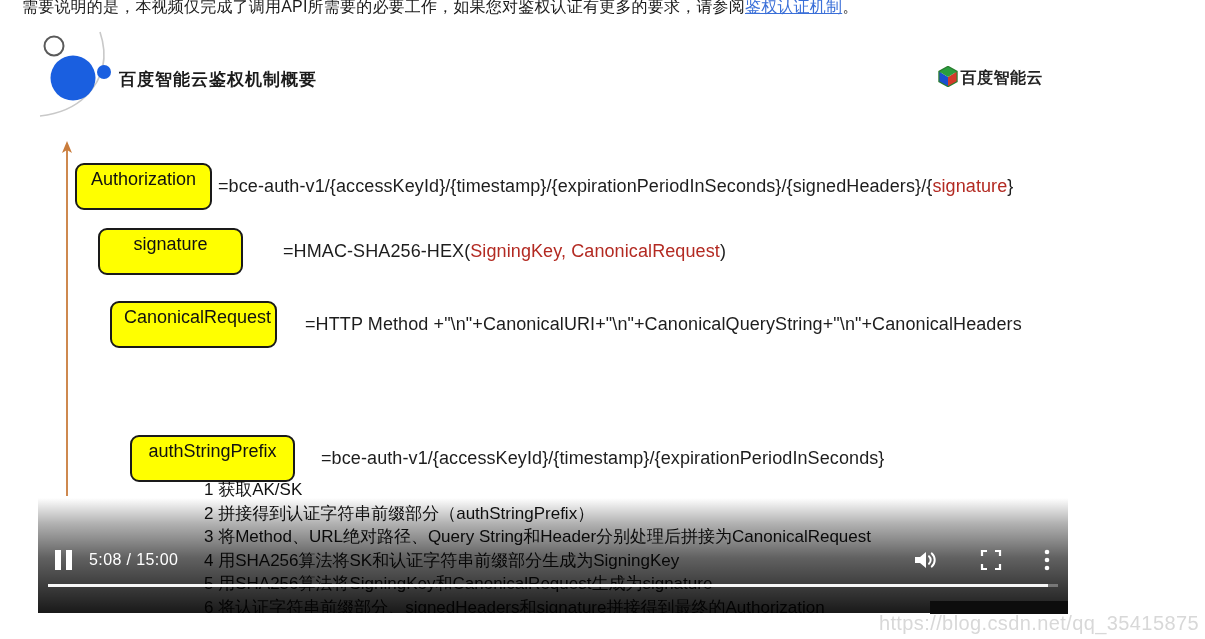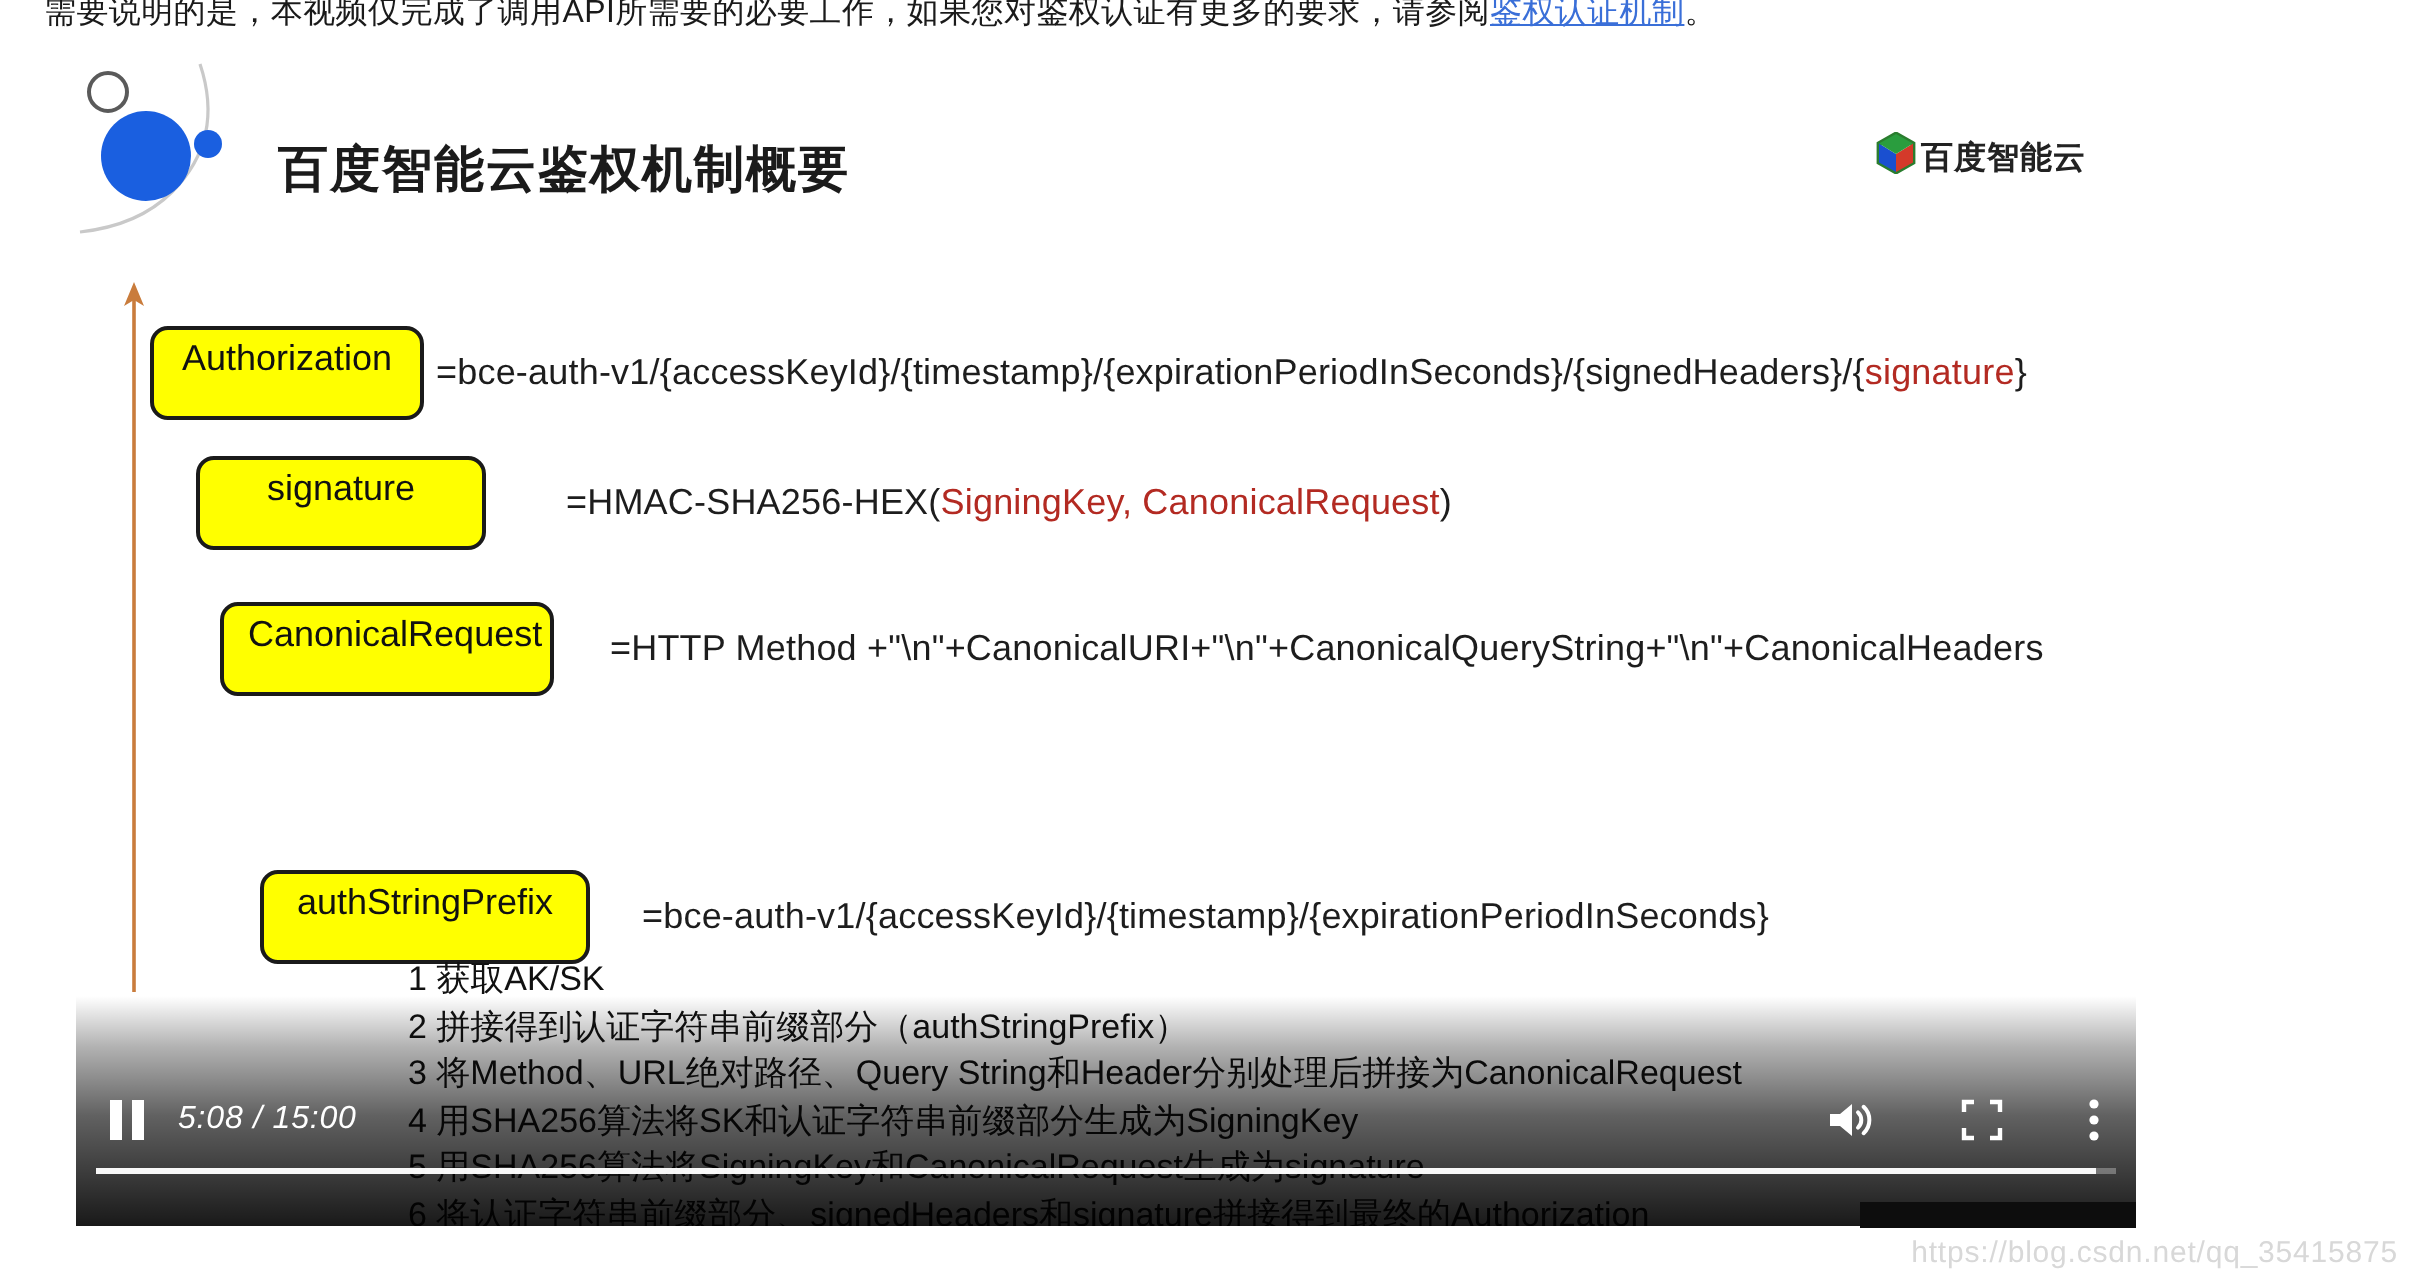--- a/index.html
+++ b/index.html
@@ -30,22 +30,22 @@
     width: 1030px; height: 585px;
     background: #ffffff;
     overflow: hidden;
   }
 
   
   .deco { position: absolute; left: 0px; top: 2px; width: 110px; height: 100px; }
 
   .slide-title {
     position: absolute;
-    left: 101px; top: 40px;
-    font-size: 25px;
+    left: 81px; top: 40px;
+    font-size: 17px;
     font-weight: bold;
     color: #1b1b1b;
     letter-spacing: 1px;
     white-space: nowrap;
   }
 
   
   .brand { position: absolute; right: 25px; top: 38px; display: flex; align-items: center; gap: 3px; }
   .brand-text { font-size: 16px; font-weight: bold; color: #222; letter-spacing: 0.5px; white-space: nowrap; }
 
@@ -107,35 +107,35 @@
   .video-overlay {
     position: absolute;
     left: 38px; top: 498px;
     width: 1030px; height: 115px;
     background: linear-gradient(to bottom, rgba(0,0,0,0) 0%, rgba(0,0,0,0.30) 22%, rgba(0,0,0,0.62) 52%, rgba(0,0,0,0.90) 100%);
     pointer-events: none;
   }
   .controls { position: absolute; left: 38px; top: 533px; width: 1030px; height: 54px; }
   .ctrl-left { position: absolute; left: 17px; top: 0; height: 54px; display: flex; align-items: center; gap: 16px; }
   .ctrl-right { position: absolute; right: 18px; top: 0; height: 54px; display: flex; align-items: center; gap: 42px; }
-  .time { color: #fff; font-size: 16px; letter-spacing: 0.4px; white-space: nowrap; font-style: italic; }
+  .time { color: #fff; font-size: 16px; letter-spacing: 0.4px; white-space: nowrap; }
   .icon-btn { display: flex; align-items: center; justify-content: center; cursor: pointer; }
 
   .pause { width: 18px; height: 20px; display: flex; gap: 5px; }
   .pause i { display: block; width: 6px; height: 20px; background: #fff; }
 
   .progress-wrap { position: absolute; left: 38px; top: 581px; width: 1030px; height: 10px; }
   .progress-track { position: absolute; left: 10px; right: 10px; top: 3px; height: 3px; background: rgba(255,255,255,0.30); }
   .progress-loaded { position: absolute; left: 0; top: 0; height: 3px; background: rgba(255,255,255,0.95); width: 99%; }
 
   
   .watermark {
     position: absolute;
     right: 6px; bottom: 4px;
-    font-size: 15px;
+    font-size: 20px;
     color: #d8d8d8;
     letter-spacing: 0.4px;
     white-space: nowrap;
   }
   .wm-strip { position: absolute; left: 930px; top: 601px; width: 138px; height: 13px; background: #0d0d0d; }
 </style>
 </head>
 <body>
 
 <div id="root">

